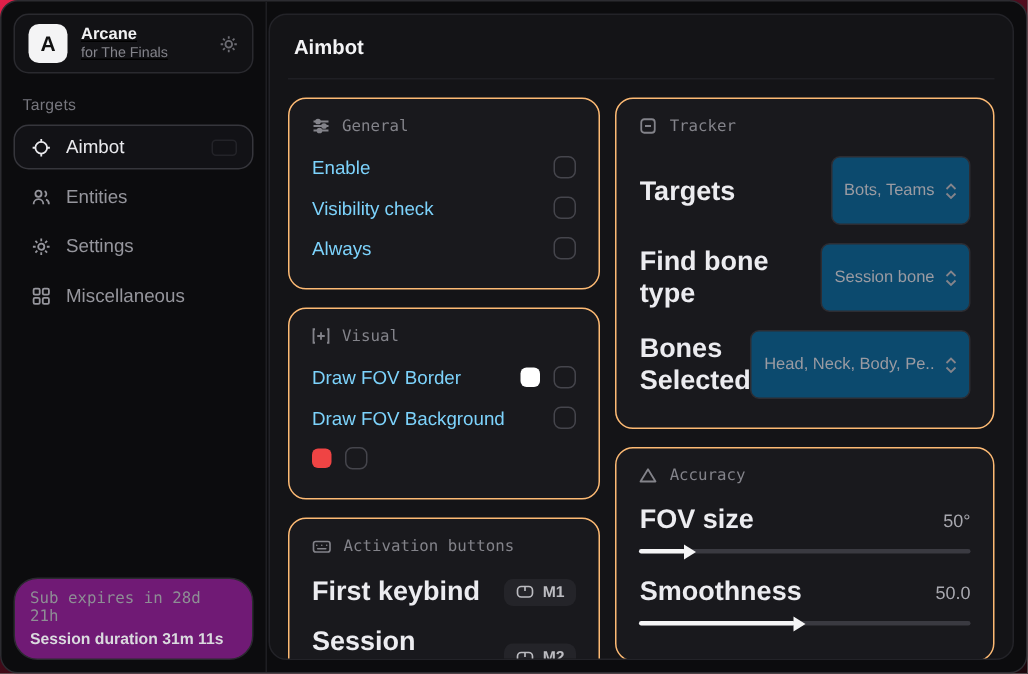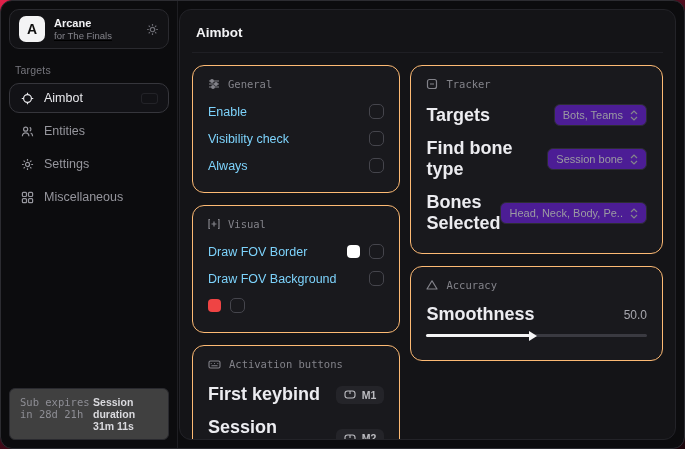--- a/index.html
+++ b/index.html
@@ -52,23 +52,23 @@
   .nav-item.selected {
     border-color:#36363c; background:#121216; color:#e9e9ed;
   }
   .nav-item .nicon { display:flex; width:14px; justify-content:center; }
   .ghost-badge {
     margin-left:auto; width:17px; height:11px;
     border:1px solid #2b2b30; border-radius:3px; opacity:.7;
   }
   .sb-footer {
     margin-top:auto;
-    border:1px solid #2a2a2f; background:#404040;
-    border-radius:6px; padding:7px 10px;
-    display:flex; flex-direction:row; gap:3px;
+    border:1px solid #2a2a2f; background:#701a75;
+    border-radius:16px; padding:7px 10px;
+    display:flex; flex-direction:column; gap:3px;
   }
   .sb-footer-line1 {
     font-family:"DejaVu Sans Mono", monospace;
     font-size:10.5px; color:#8e8e95;
   }
   .sb-footer-line2 { font-size:10.5px; font-weight:bold; color:#dadade; }
   
   .main {
     flex:1; margin:8px 8px 8px 1px;
     background:#141417; border:1px solid #232328;
@@ -107,22 +107,22 @@
   }
   .swatch { width:13px; height:13px; border-radius:4px; cursor:pointer; }
   .keybadge {
     display:flex; align-items:center; gap:6px;
     background:#242429; border-radius:6px;
     padding:3px 8px; color:#bcbcc1; font-size:10.5px; font-weight:bold;
     cursor:pointer;
   }
   .selectbtn {
     display:flex; align-items:center; gap:7px;
-    background:#4c1d95; border:1px solid #2d2d33; border-radius:6px;
-    padding:4px 8px; color:#9b9ba2; font-size:11px;
+    background:#0c4a6e; border:1px solid #2d2d33; border-radius:6px;
+    padding:16px 8px; color:#9b9ba2; font-size:11px;
     max-width:158px; cursor:pointer;
   }
   .selectbtn .sel-val {
     white-space:nowrap; overflow:hidden; text-overflow:ellipsis;
   }
   .selectbtn .uficon { display:flex; flex:0 0 auto; color:#84848b; }
   
   .slider-group { padding:5px 0 7px; }
   .slider-top { display:flex; justify-content:space-between; align-items:center; }
   .slider-value { color:#a8a8af; font-size:12px; }
@@ -367,20 +367,31 @@
         <div class="card">
           <div class="sec-header">
             <span class="icon">
               <svg width="12" height="12" viewBox="0 0 12 12" fill="none" stroke="currentColor" stroke-width="1.2">
                 <path d="M6 1.8L11 10H1z" stroke-linejoin="round"></path>
               </svg>
             </span>
             <span>Accuracy</span>
           </div>
 
+          <div class="slider-group">
+            <div class="slider-top">
+              <span class="row-label strong">FOV size</span>
+              <span class="slider-value">50°</span>
+            </div>
+            <div class="slider-track">
+              <div class="slider-fill" style="width: 14%;">
+                <span class="slider-thumb"></span>
+              </div>
+            </div>
+          </div>
 
           <div class="slider-group">
             <div class="slider-top">
               <span class="row-label strong">Smoothness</span>
               <span class="slider-value">50.0</span>
             </div>
             <div class="slider-track">
               <div class="slider-fill" style="width: 47%;">
                 <span class="slider-thumb"></span>
               </div>

